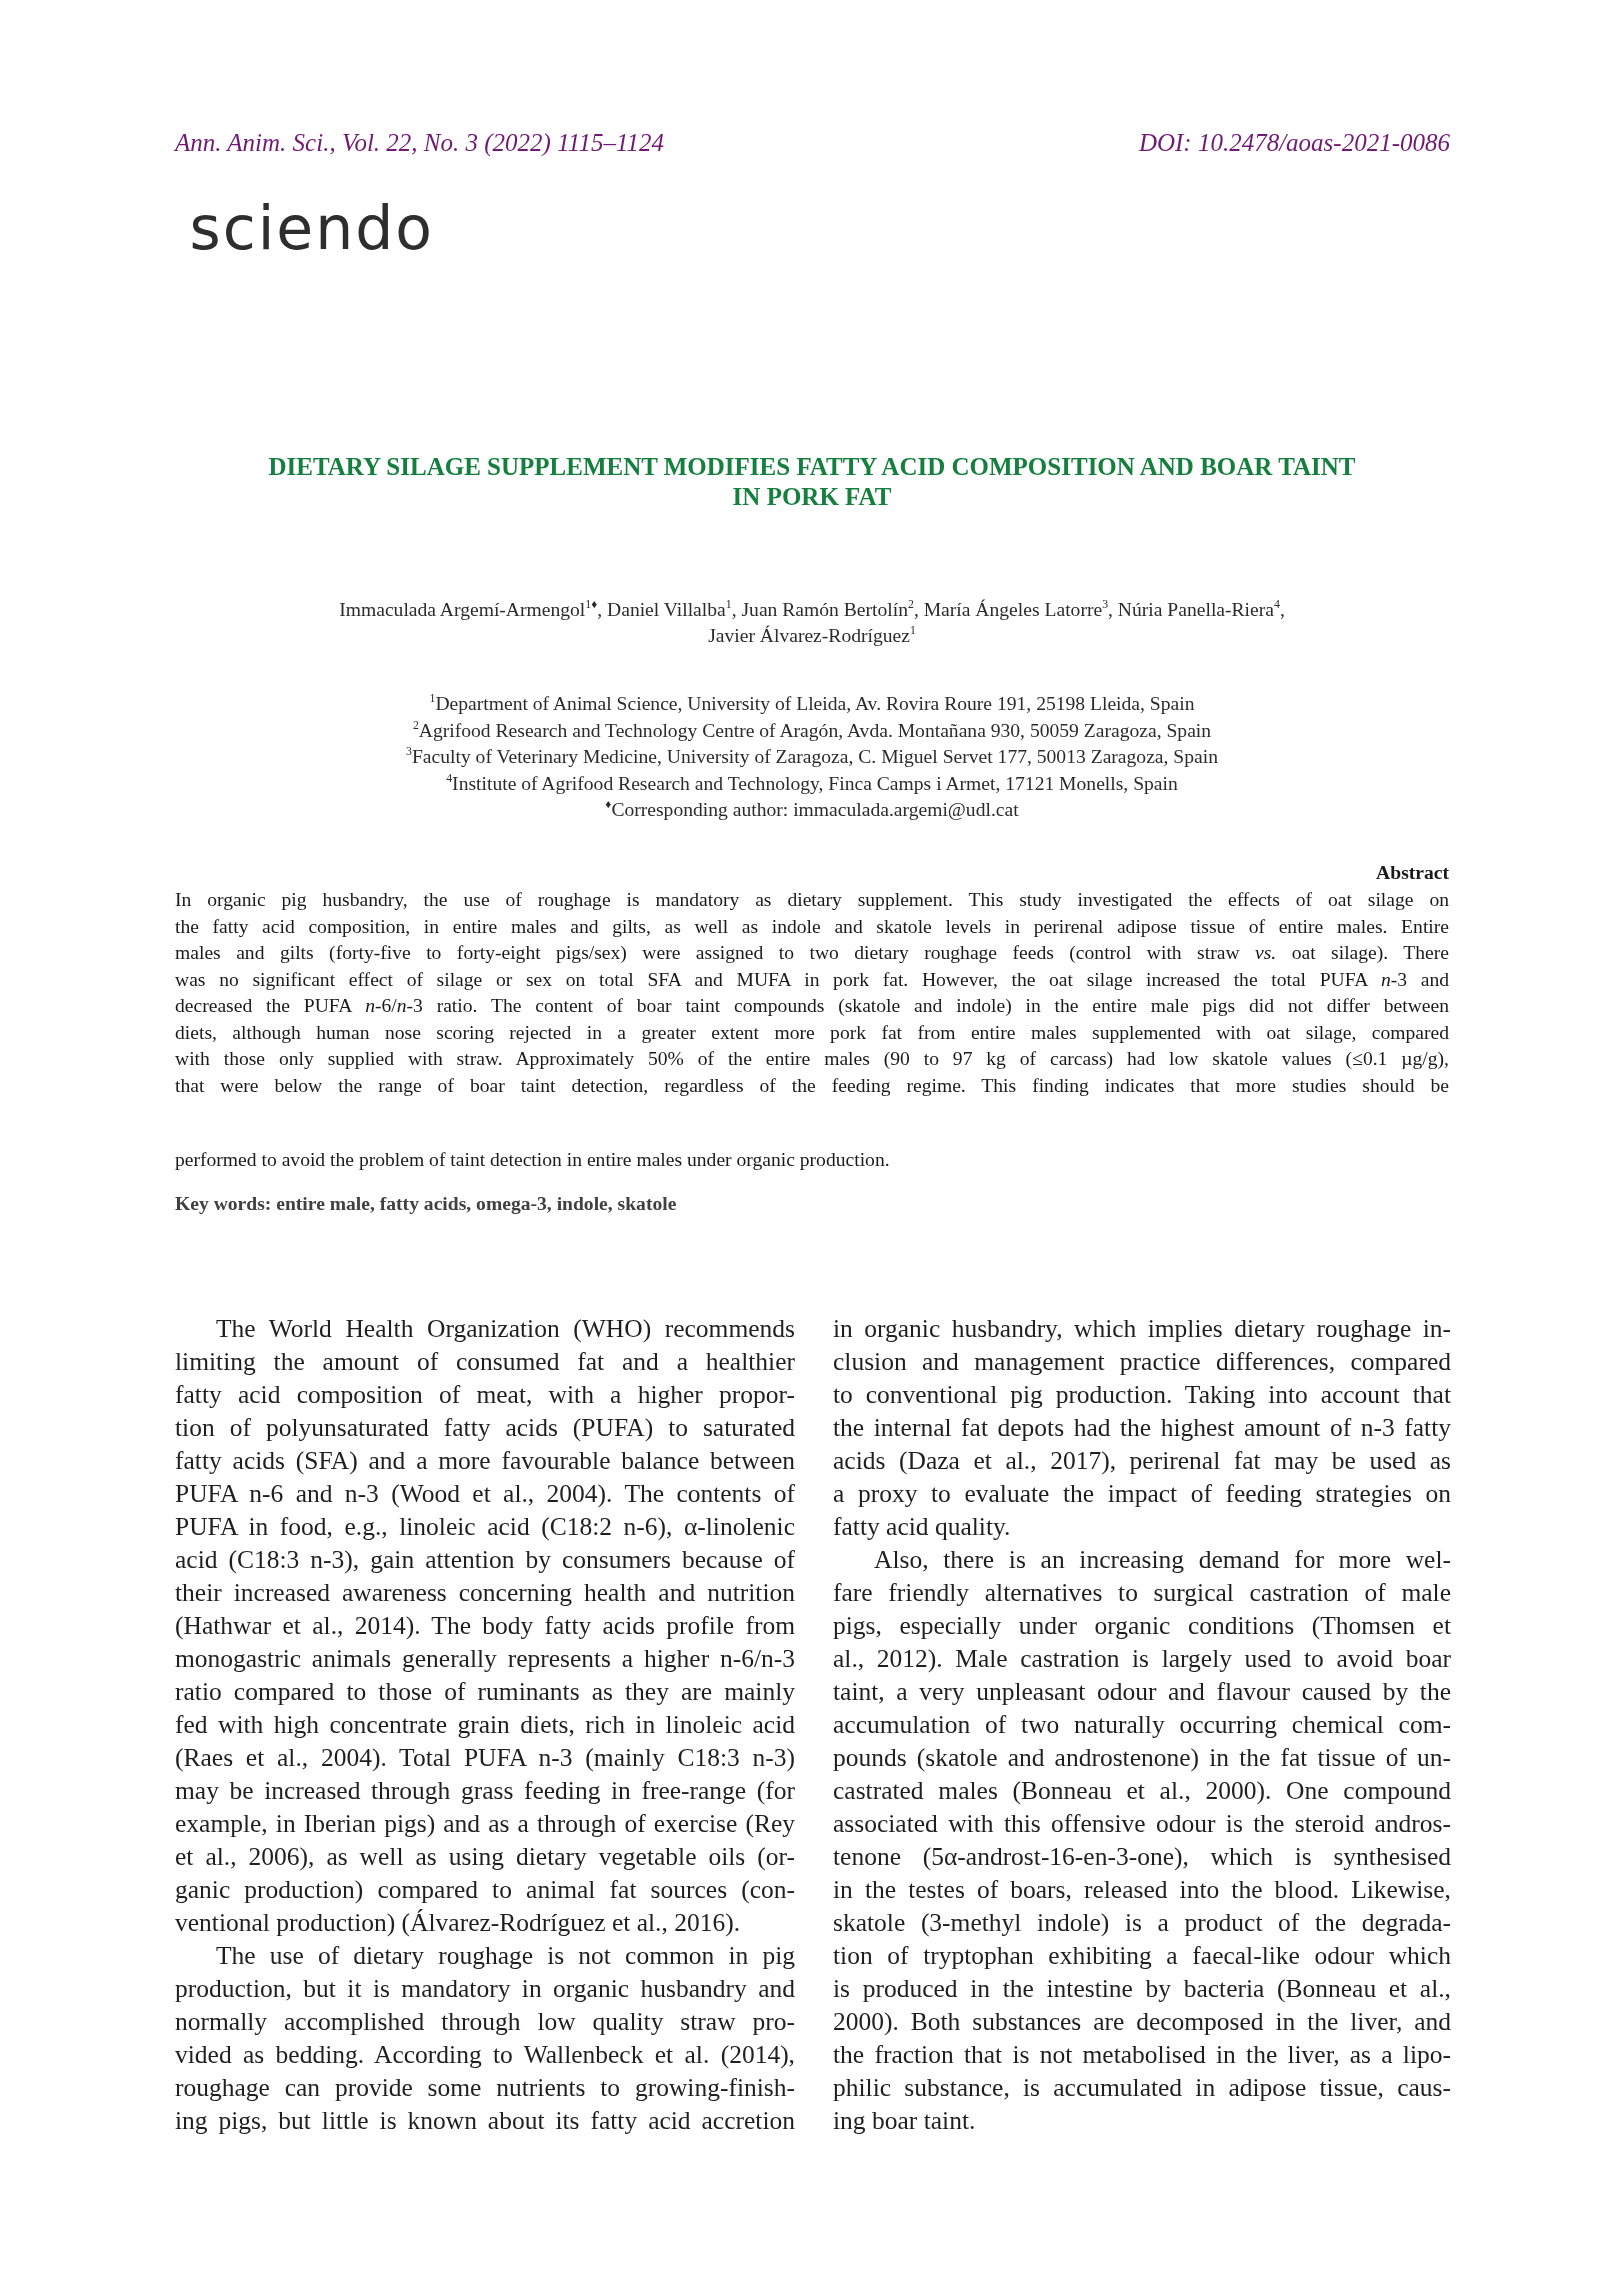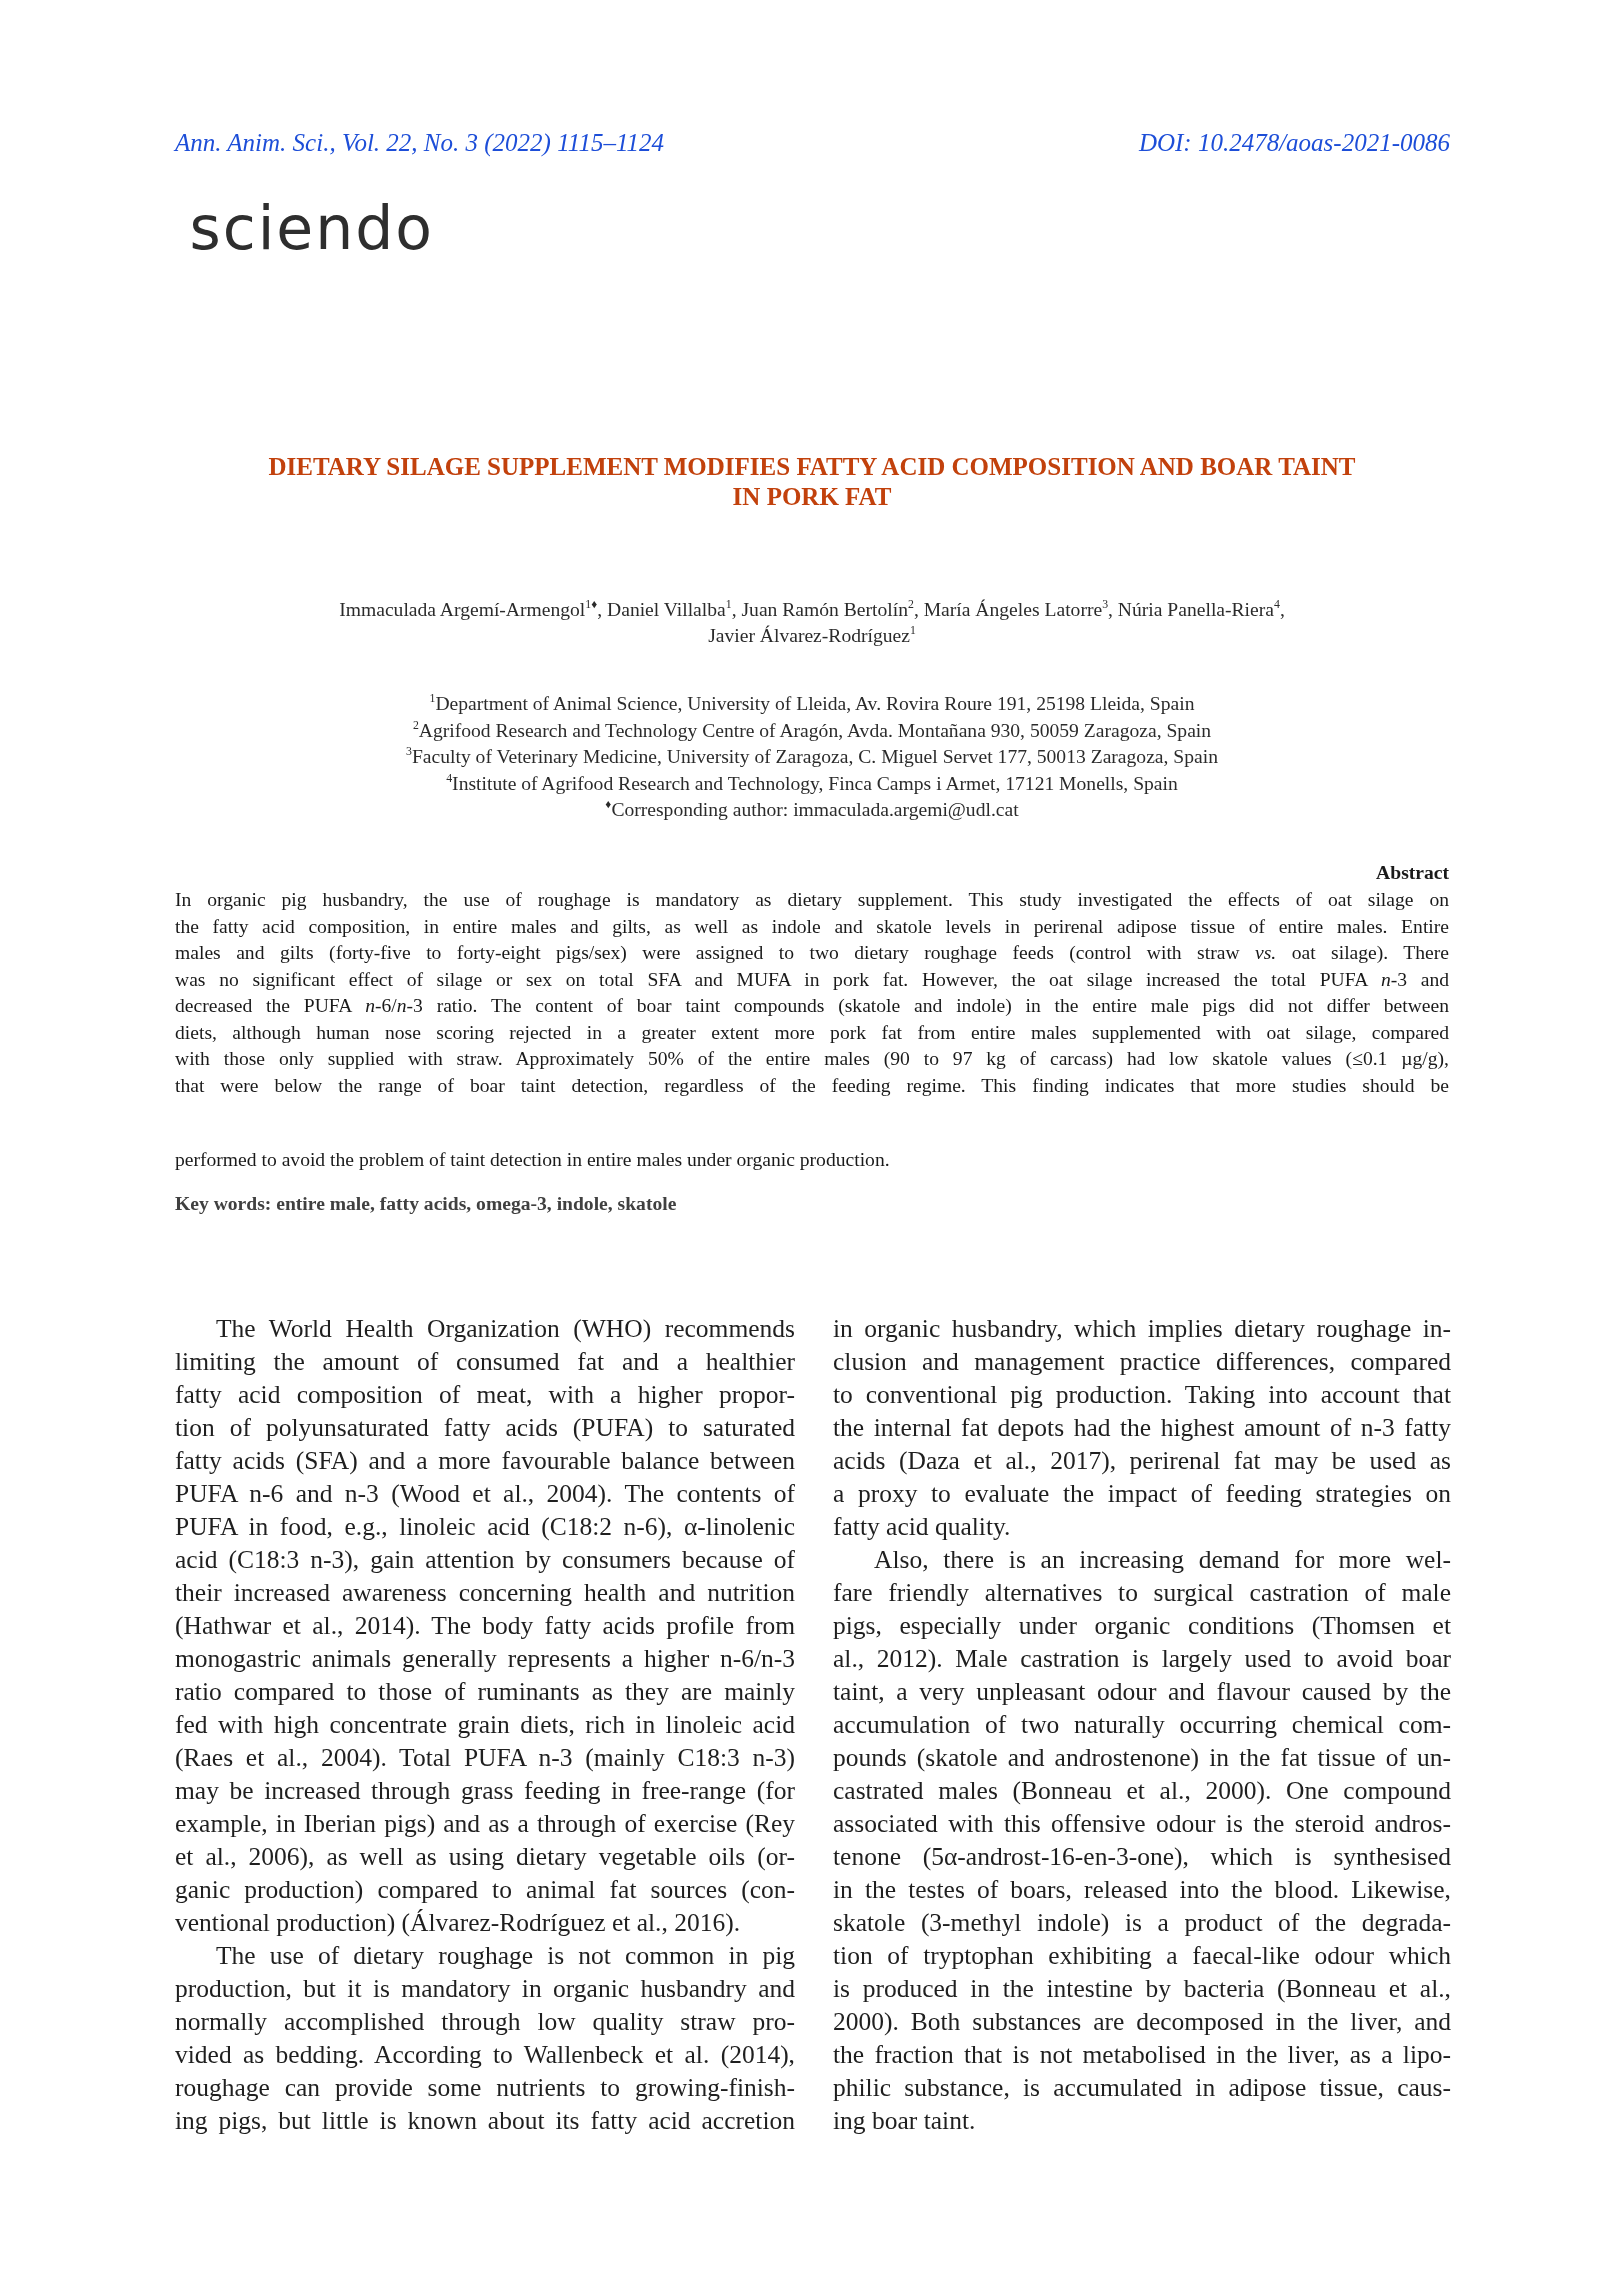--- a/index.html
+++ b/index.html
@@ -1,30 +1,30 @@
 <!DOCTYPE html>
 <html style="font-size:10.5px"><head>
 <meta charset="utf-8">
 <style>
   html, body { margin: 0; padding: 0; background: #ffffff; }
   body { width: 1623px; height: 2295px; position: relative; overflow: hidden; color: #1f1f1f; font-family: "Liberation Serif", "DejaVu Serif", serif; }
   .abs { position: absolute; }
 
   
-  .run-head { top: 128px; font-style: italic; font-size: 25px; line-height: 29px; color: #1d4ed8; white-space: nowrap; }
+  .run-head { top: 128px; font-style: italic; font-size: 25px; line-height: 29px; color: #701a75; white-space: nowrap; }
   .run-left { left: 175px; }
   .run-right { right: 173px; }
 
   
   .logo { left: 175px; top: 198px; height: 68px; display: flex; align-items: center; flex-direction: column; }
   .logo svg { width: 48px; height: 68px; display: block; }
   .logo-word { font-family: "DejaVu Sans", "Liberation Sans", sans-serif; font-size: 60px; line-height: 68px; color: #2e2e2e; margin-left: 14.4px; letter-spacing: 2px; position: relative; top: -3.9px; }
 
   
-  .title { left: 175px; width: 1274px; top: 452px; text-align: center; font-weight: bold; font-size: 25px; line-height: 30px; color: #c2410c; }
+  .title { left: 175px; width: 1274px; top: 452px; text-align: center; font-weight: bold; font-size: 25px; line-height: 30px; color: #15803d; }
 
   
   .authors { left: 175px; width: 1274px; top: 597px; text-align: center; font-size: 19.6px; line-height: 26px; color: #2b2b2b; }
   .authors sup, .affil sup { font-size: 11.8px; vertical-align: 7.9px; line-height: 0; }
 
   
   .affils { left: 175px; width: 1274px; top: 691px; text-align: center; font-size: 19.6px; line-height: 26.5px; color: #2b2b2b; }
   .affil { display: block; white-space: nowrap; }
 
   

